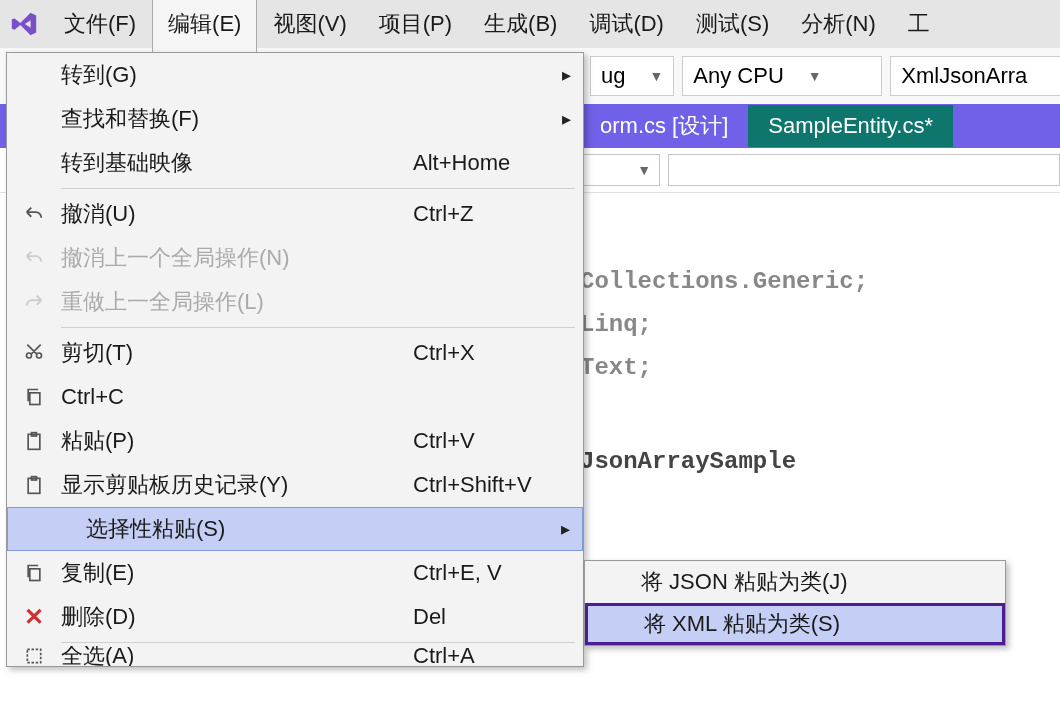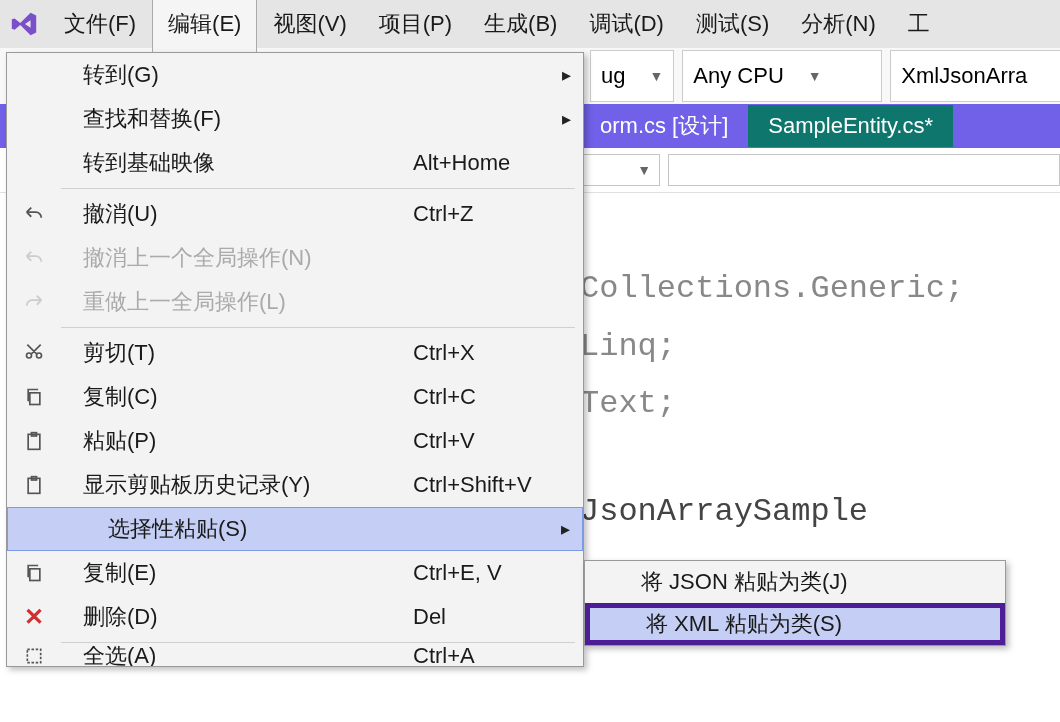--- a/index.html
+++ b/index.html
@@ -4,49 +4,49 @@
   <style>
     * { margin: 0; padding: 0; box-sizing: border-box; }
     body { font-family: "Microsoft YaHei", "Segoe UI", sans-serif; font-size: 22px; background: #fff; width: 1060px; height: 722px; overflow: hidden; position: relative; }
 
     .menubar { display: flex; align-items: center; height: 48px; background: #e5e5e5; border-bottom: 1px solid #e5e5e5; }
     .vs-logo { width: 48px; height: 48px; display: flex; align-items: center; justify-content: center; }
     .menu-item { padding: 8px 16px; cursor: pointer; color: #1a1a1a; }
     .menu-item.active { background: #f5f5f5; border: 1px solid #aaa; border-bottom: none; padding: 17px 15px; }
 
     .toolbar-row { display: flex; align-items: center; height: 56px; background: #f8f8f8; gap: 8px; padding-left: 590px; }
-    .dropdown-field { display: flex; align-items: center; border: 1px solid #ccc; background: #fff; height: 52px; padding: 0 10px; gap: 24px; }
+    .dropdown-field { display: flex; align-items: center; border: 1px solid #ccc; background: #fff; height: 40px; padding: 0 10px; gap: 24px; }
     .dropdown-caret { font-size: 14px; color: #666; }
 
     .tabs-row { display: flex; align-items: center; height: 44px; background: #7160e8; color: #fff; gap: 0; padding-left: 580px; }
     .tab { padding: 8px 20px; }
     .tab.active { background: #0f766e; }
 
     .editor-row { display: flex; gap: 8px; padding: 6px 0 6px 580px; background: #fff; border-bottom: 1px solid #e0e0e0; }
     .editor-dd { border: 1px solid #c5c5c5; background: #fff; height: 32px; width: 80px; display: flex; align-items: center; justify-content: flex-end; padding-right: 8px; }
     .editor-dd2 { flex:1; border: 1px solid #c5c5c5; background: #fff; height: 32px; }
 
-    .code-area { position: absolute; left: 580px; top: 260px; font-family: "Consolas", "Courier New", monospace; font-size: 32px; color: #888; line-height: 1.8; }
+    .code-area { position: absolute; left: 580px; top: 260px; font-family: "Consolas", "Courier New", monospace; font-size: 24px; color: #888; line-height: 1.8; font-weight: bold; }
     .code-line { white-space: pre; }
 
     .context-menu { position: absolute; left: 6px; top: 52px; width: 578px; background: #f3f3f3; border: 1px solid #999; box-shadow: 3px 3px 6px rgba(0,0,0,0.25); }
     .cm-item { display: flex; align-items: center; height: 44px; position: relative; }
     .cm-icon { width: 54px; display: flex; align-items: center; justify-content: center; color: #444; }
     .cm-icon.disabled { color: #bbb; }
-    .cm-label { flex: 1; color: #1a1a1a; padding-right: 10px; margin-left: 22px; }
+    .cm-label { flex: 1; color: #1a1a1a; padding-right: 10px; }
     .cm-label.disabled { color: #aaa; }
     .cm-shortcut { width: 170px; color: #1a1a1a; text-align: left; }
     .cm-shortcut.disabled { color: #aaa; }
     .cm-arrow { position: absolute; right: 12px; font-size: 18px; color: #222; }
     .cm-item.highlight { background: #c5cff5; border: 1px solid #8099e6; padding-left: 24px; }
     .cm-sep { height: 1px; background: #d0d0d0; margin: 3px 8px 3px 54px; }
 
     .submenu { position: absolute; left: 584px; top: 560px; width: 422px; background: #f3f3f3; border: 1px solid #999; box-shadow: 3px 3px 6px rgba(0,0,0,0.25); }
     .sm-item { display: flex; align-items: center; height: 42px; padding-left: 56px; color: #1a1a1a; }
-    .sm-item.highlight { background: #c5cff5; border: 5px solid #4c1d95; }
+    .sm-item.highlight { background: #c5cff5; border: 3px solid #4c1d95; }
 
     svg { display: block; }
   </style>
 </head>
 <body>
 
 <div class="menubar">
   <div class="vs-logo">
     <svg width="30" height="30" viewBox="0 0 32 32">
         <path fill="#7b4fc9" d="M23 4l6 3v18l-6 3-11-11-6 5-3-1V11l3-1 6 5L23 4zm0 8l-6 4 6 4V12z"></path>
@@ -148,21 +148,20 @@
     <span class="cm-label">剪切(T)</span>
     <span class="cm-shortcut">Ctrl+X</span>
   </div>
   <div class="cm-item">
     <span class="cm-icon">
         <svg width="20" height="20" viewBox="0 0 24 24">
           <rect x="7" y="7" width="12" height="14" fill="none" stroke="#555" stroke-width="2"></rect>
           <path fill="none" stroke="#555" stroke-width="2" d="M5 17V3h12"></path>
         </svg>
       </span>
-    <span class="cm-label">复制(C)</span>
     <span class="cm-shortcut">Ctrl+C</span>
   </div>
   <div class="cm-item">
     <span class="cm-icon">
         <svg width="20" height="20" viewBox="0 0 24 24">
           <rect x="5" y="4" width="14" height="18" fill="none" stroke="#555" stroke-width="2"></rect>
           <rect x="9" y="2" width="6" height="4" fill="none" stroke="#555" stroke-width="2"></rect>
         </svg>
       </span>
     <span class="cm-label">粘贴(P)</span>

